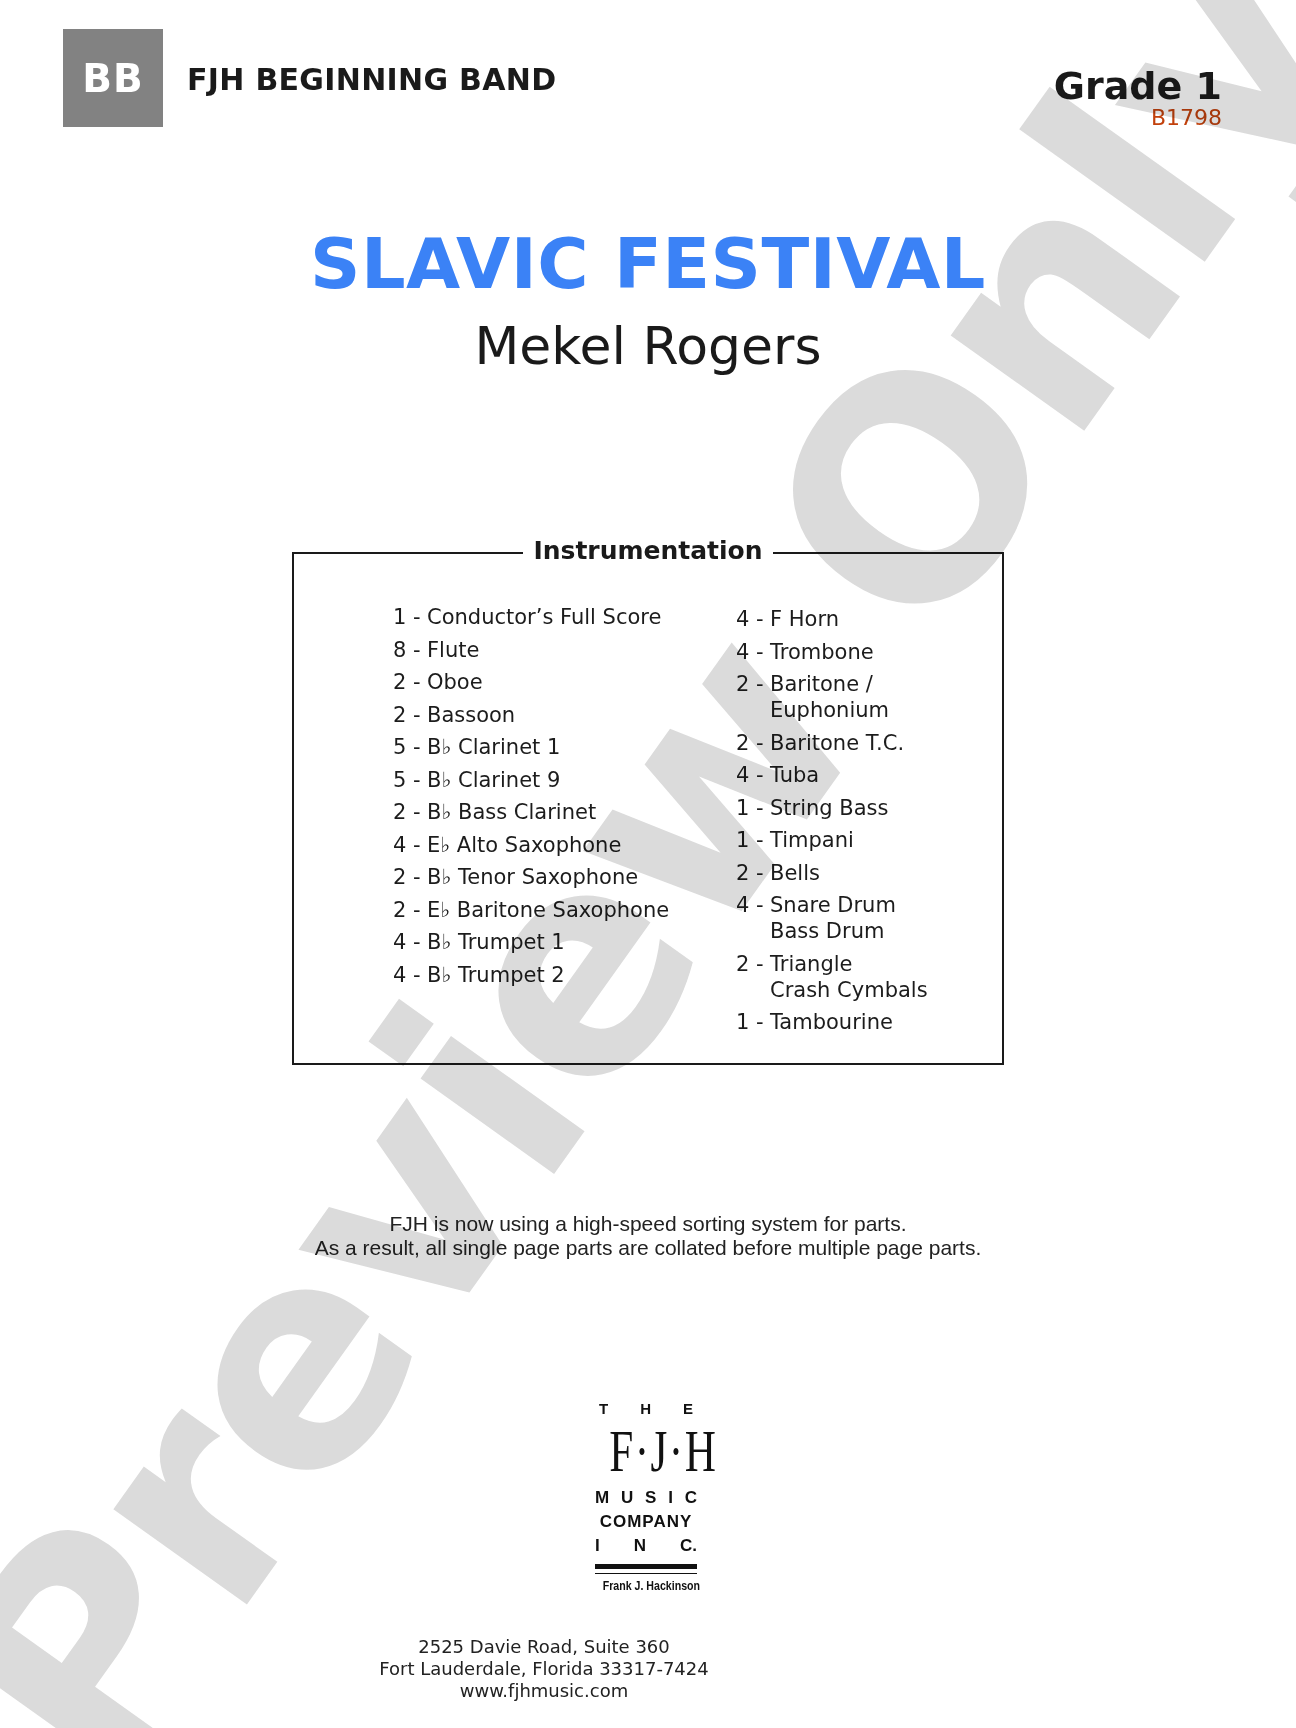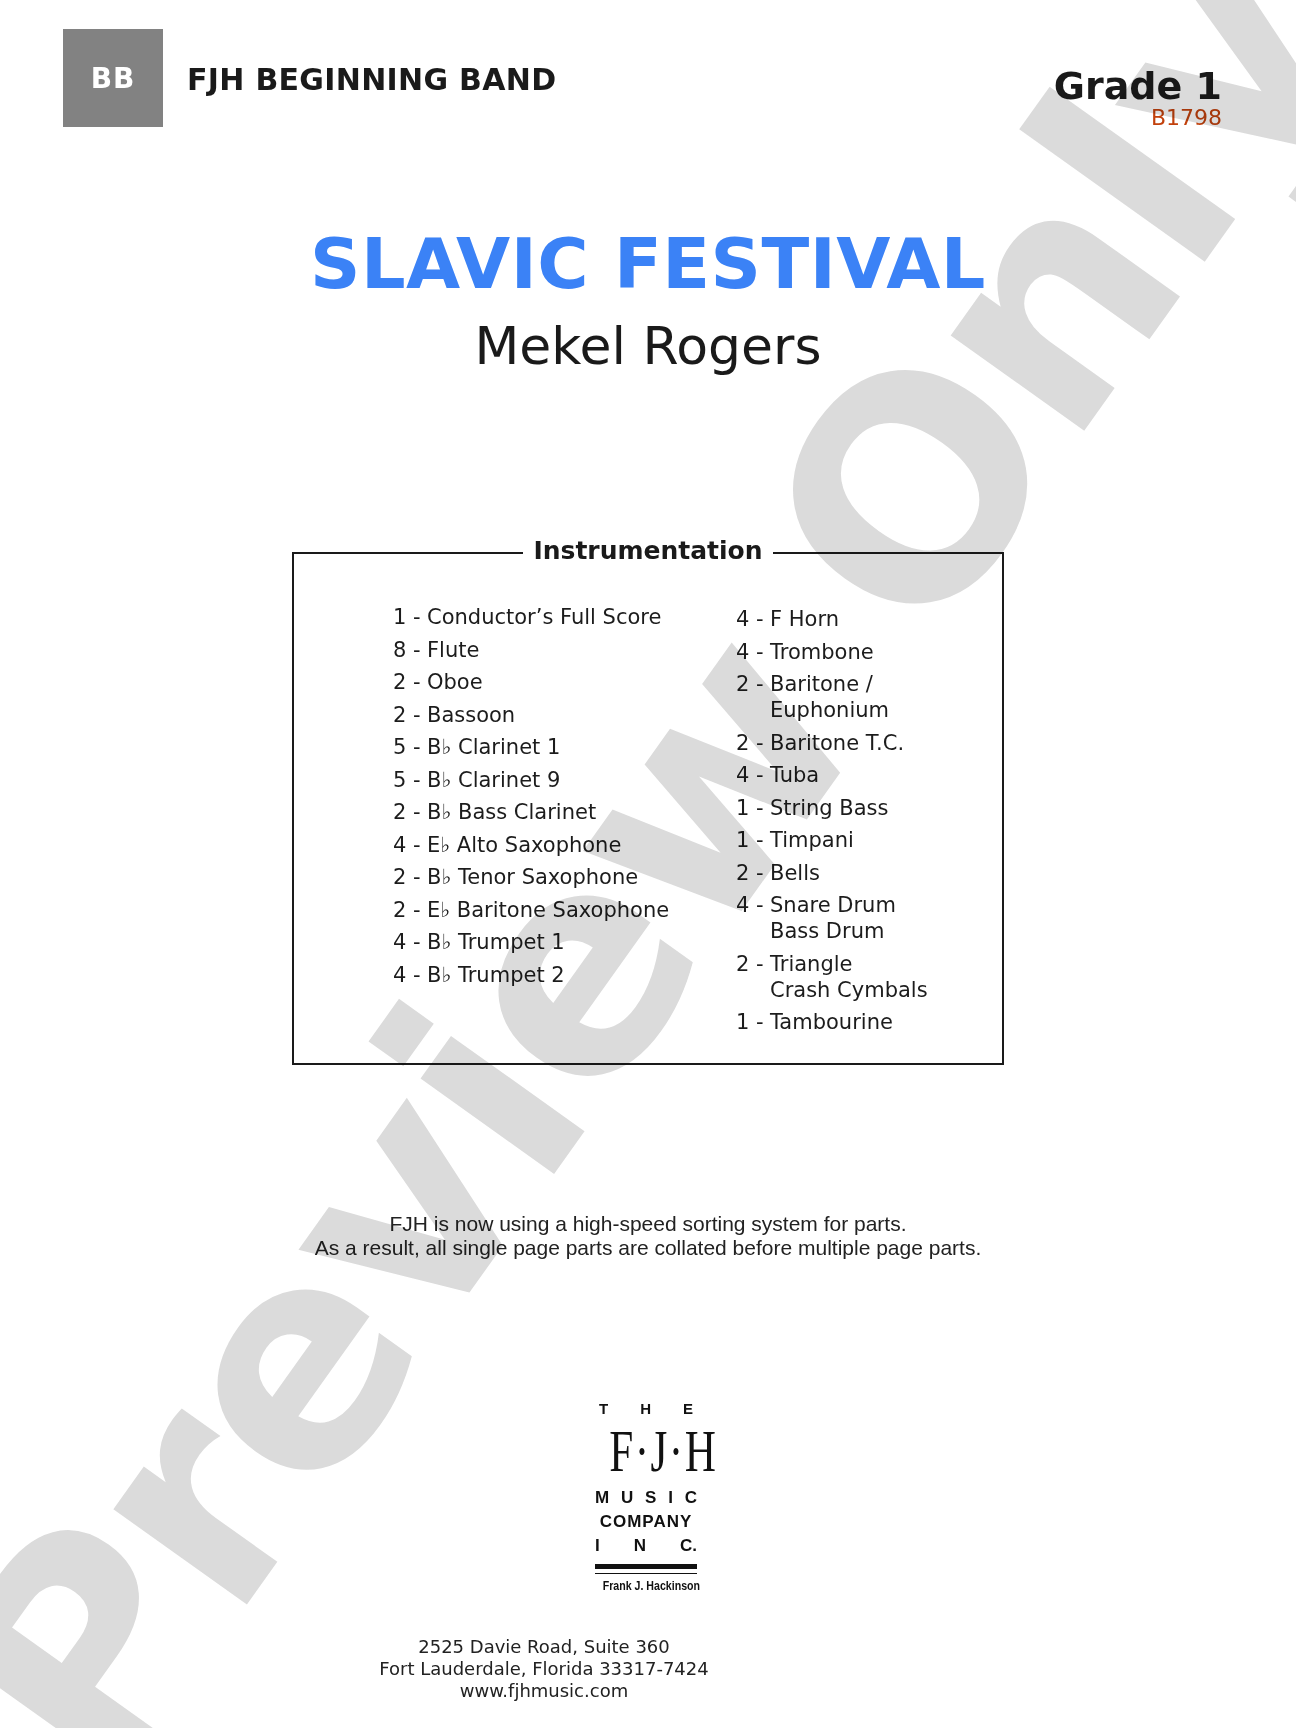--- a/index.html
+++ b/index.html
@@ -4,21 +4,21 @@
   <style>
     html, body { margin: 0; padding: 0; background: #ffffff; }
     body { width: 1296px; height: 1728px; position: relative; overflow: hidden;
            font-family: "Liberation Sans", sans-serif; color: #1c1c1c; }
     .abs { position: absolute; }
 
     
     .bb-box { left: 63px; top: 29px; width: 100px; height: 98px; background: #828282;
               display: flex; align-items: center; justify-content: center; }
     .bb-text { color: #ffffff; font-family: "DejaVu Sans", sans-serif; font-weight: bold;
-               font-size: 28px; letter-spacing: 1px; }
+               font-size: 39px; letter-spacing: 1px; }
     .series-name { left: 187px; top: 62px; font-family: "DejaVu Sans", sans-serif;
                    font-weight: bold; font-size: 30px; color: #1a1a1a; letter-spacing: 0.3px; }
     .grade { right: 74px; top: 64px; font-family: "DejaVu Sans", sans-serif; font-weight: bold;
              font-size: 38px; color: #1a1a1a; text-align: right; }
     .catalog { right: 74px; top: 105px; font-family: "DejaVu Sans", sans-serif;
                font-size: 22px; color: #c2410c; text-align: right; }
 
     
     .title { left: 0; width: 1296px; top: 223px; text-align: center;
              font-family: "DejaVu Sans", sans-serif; font-weight: bold; font-size: 70px;

